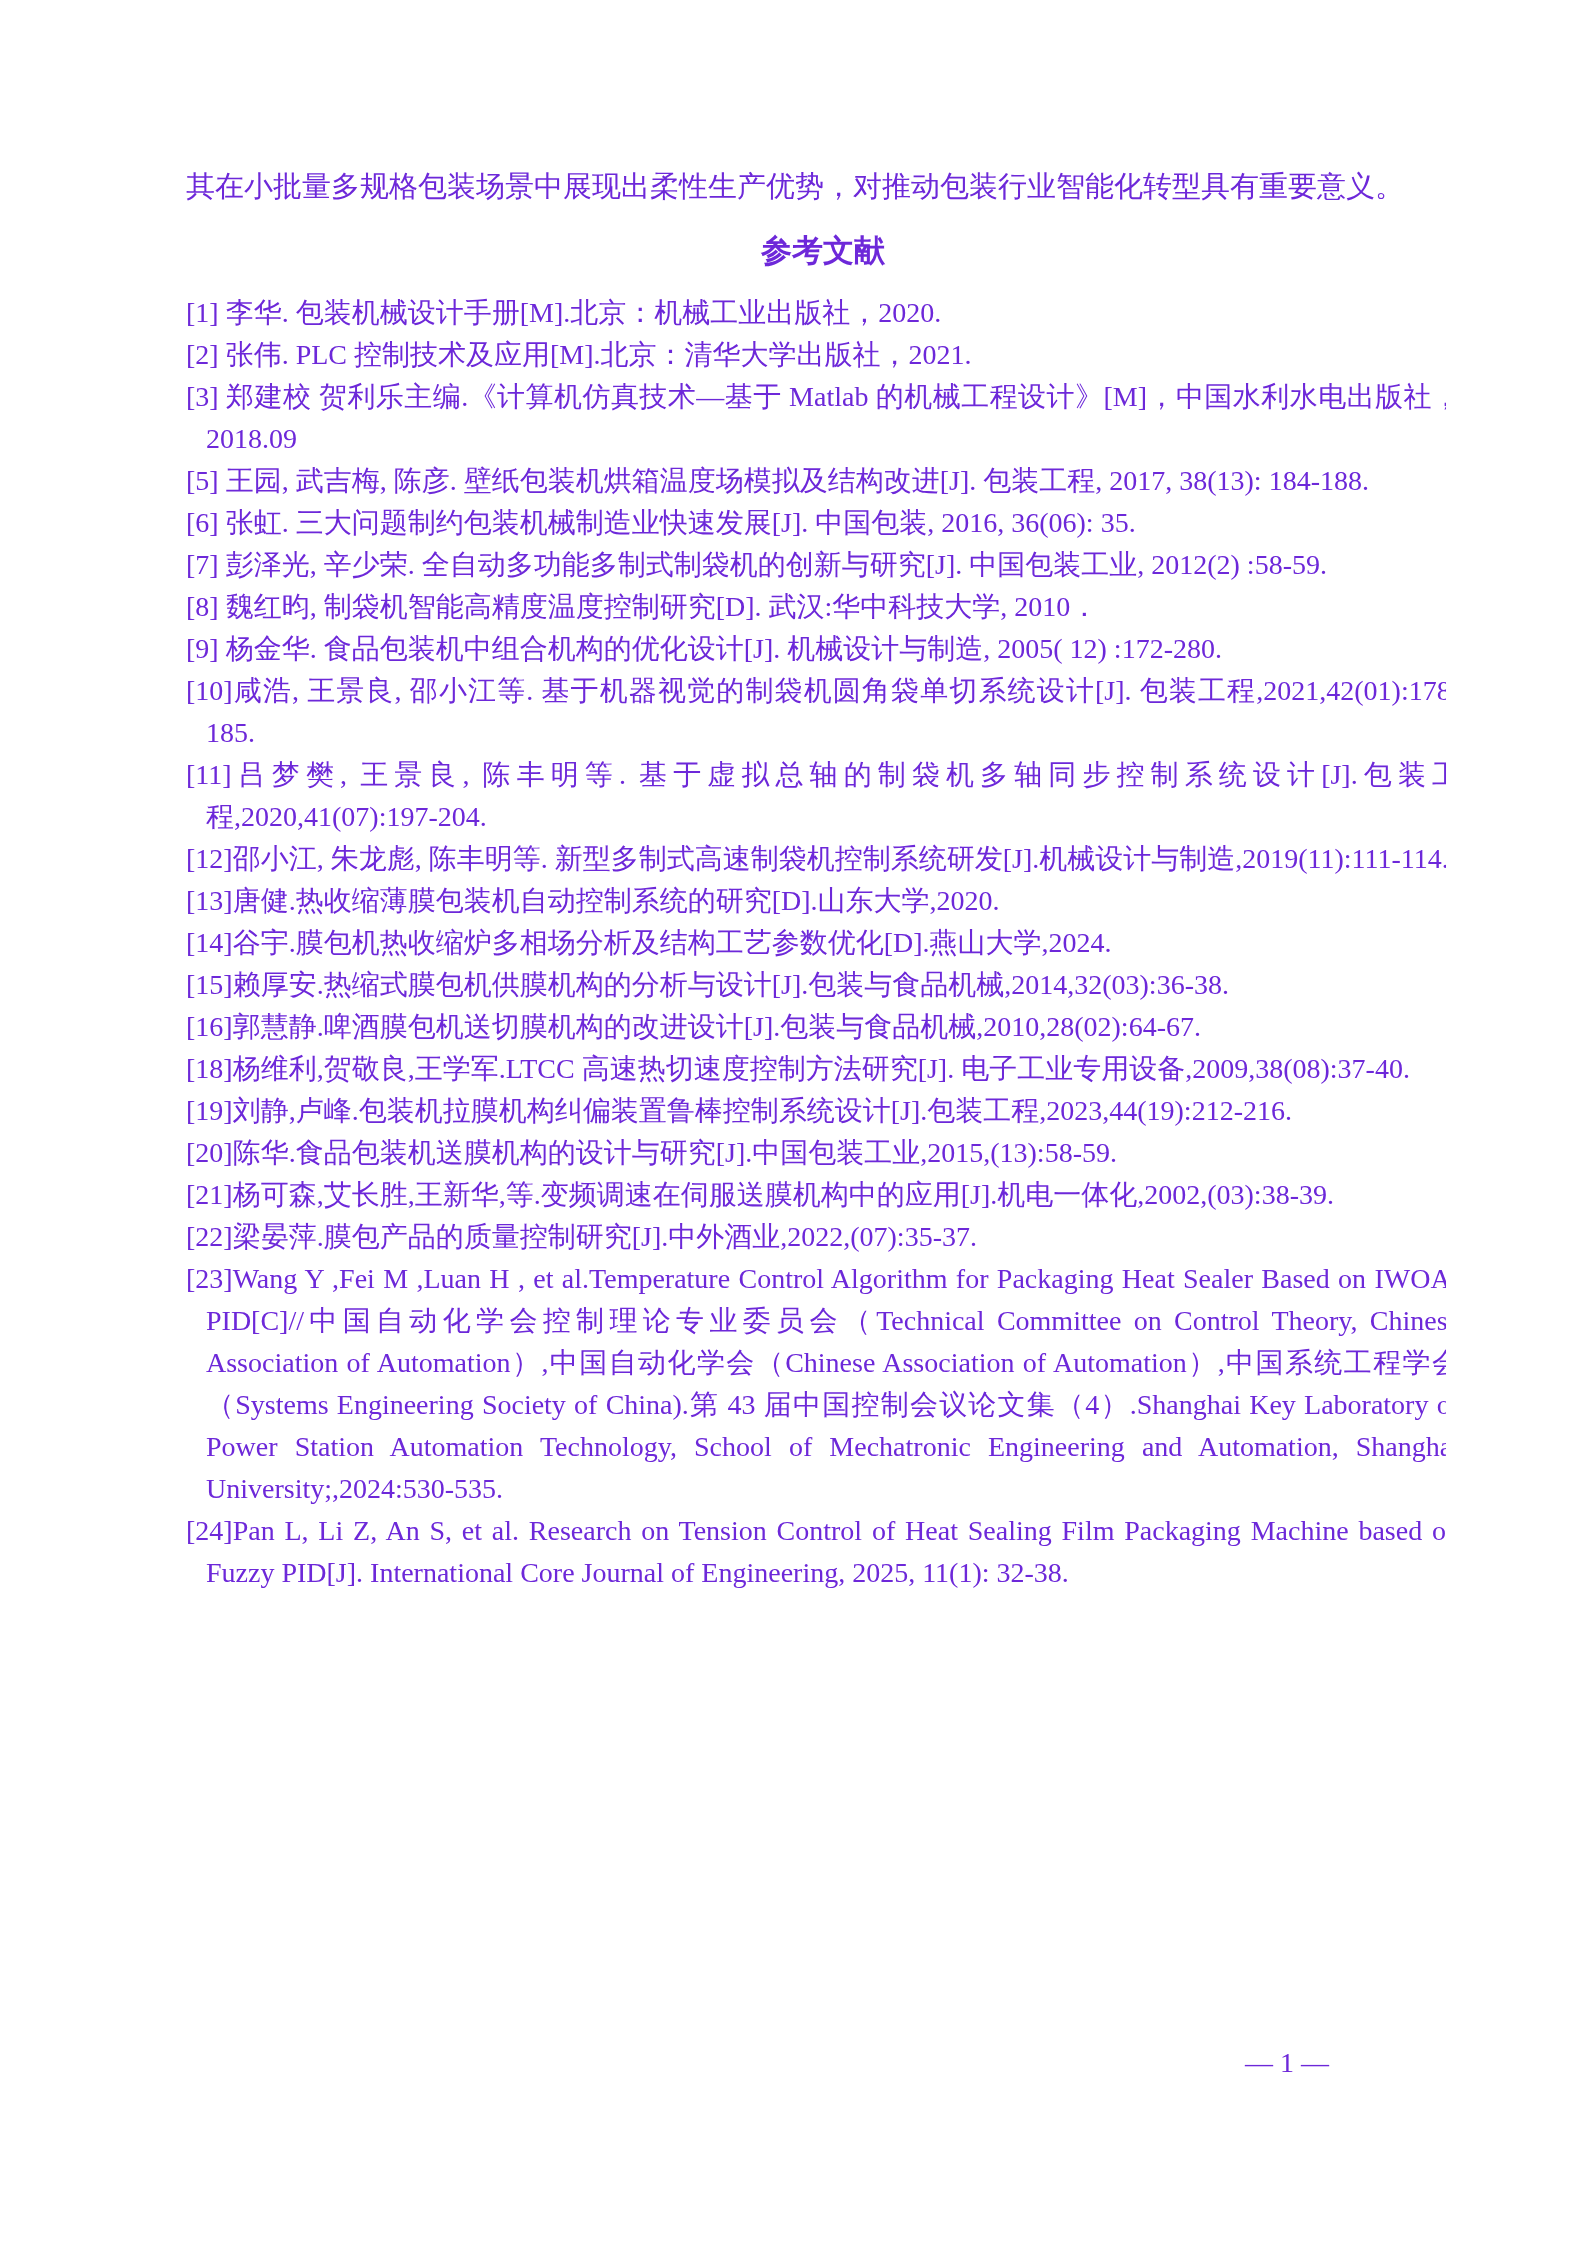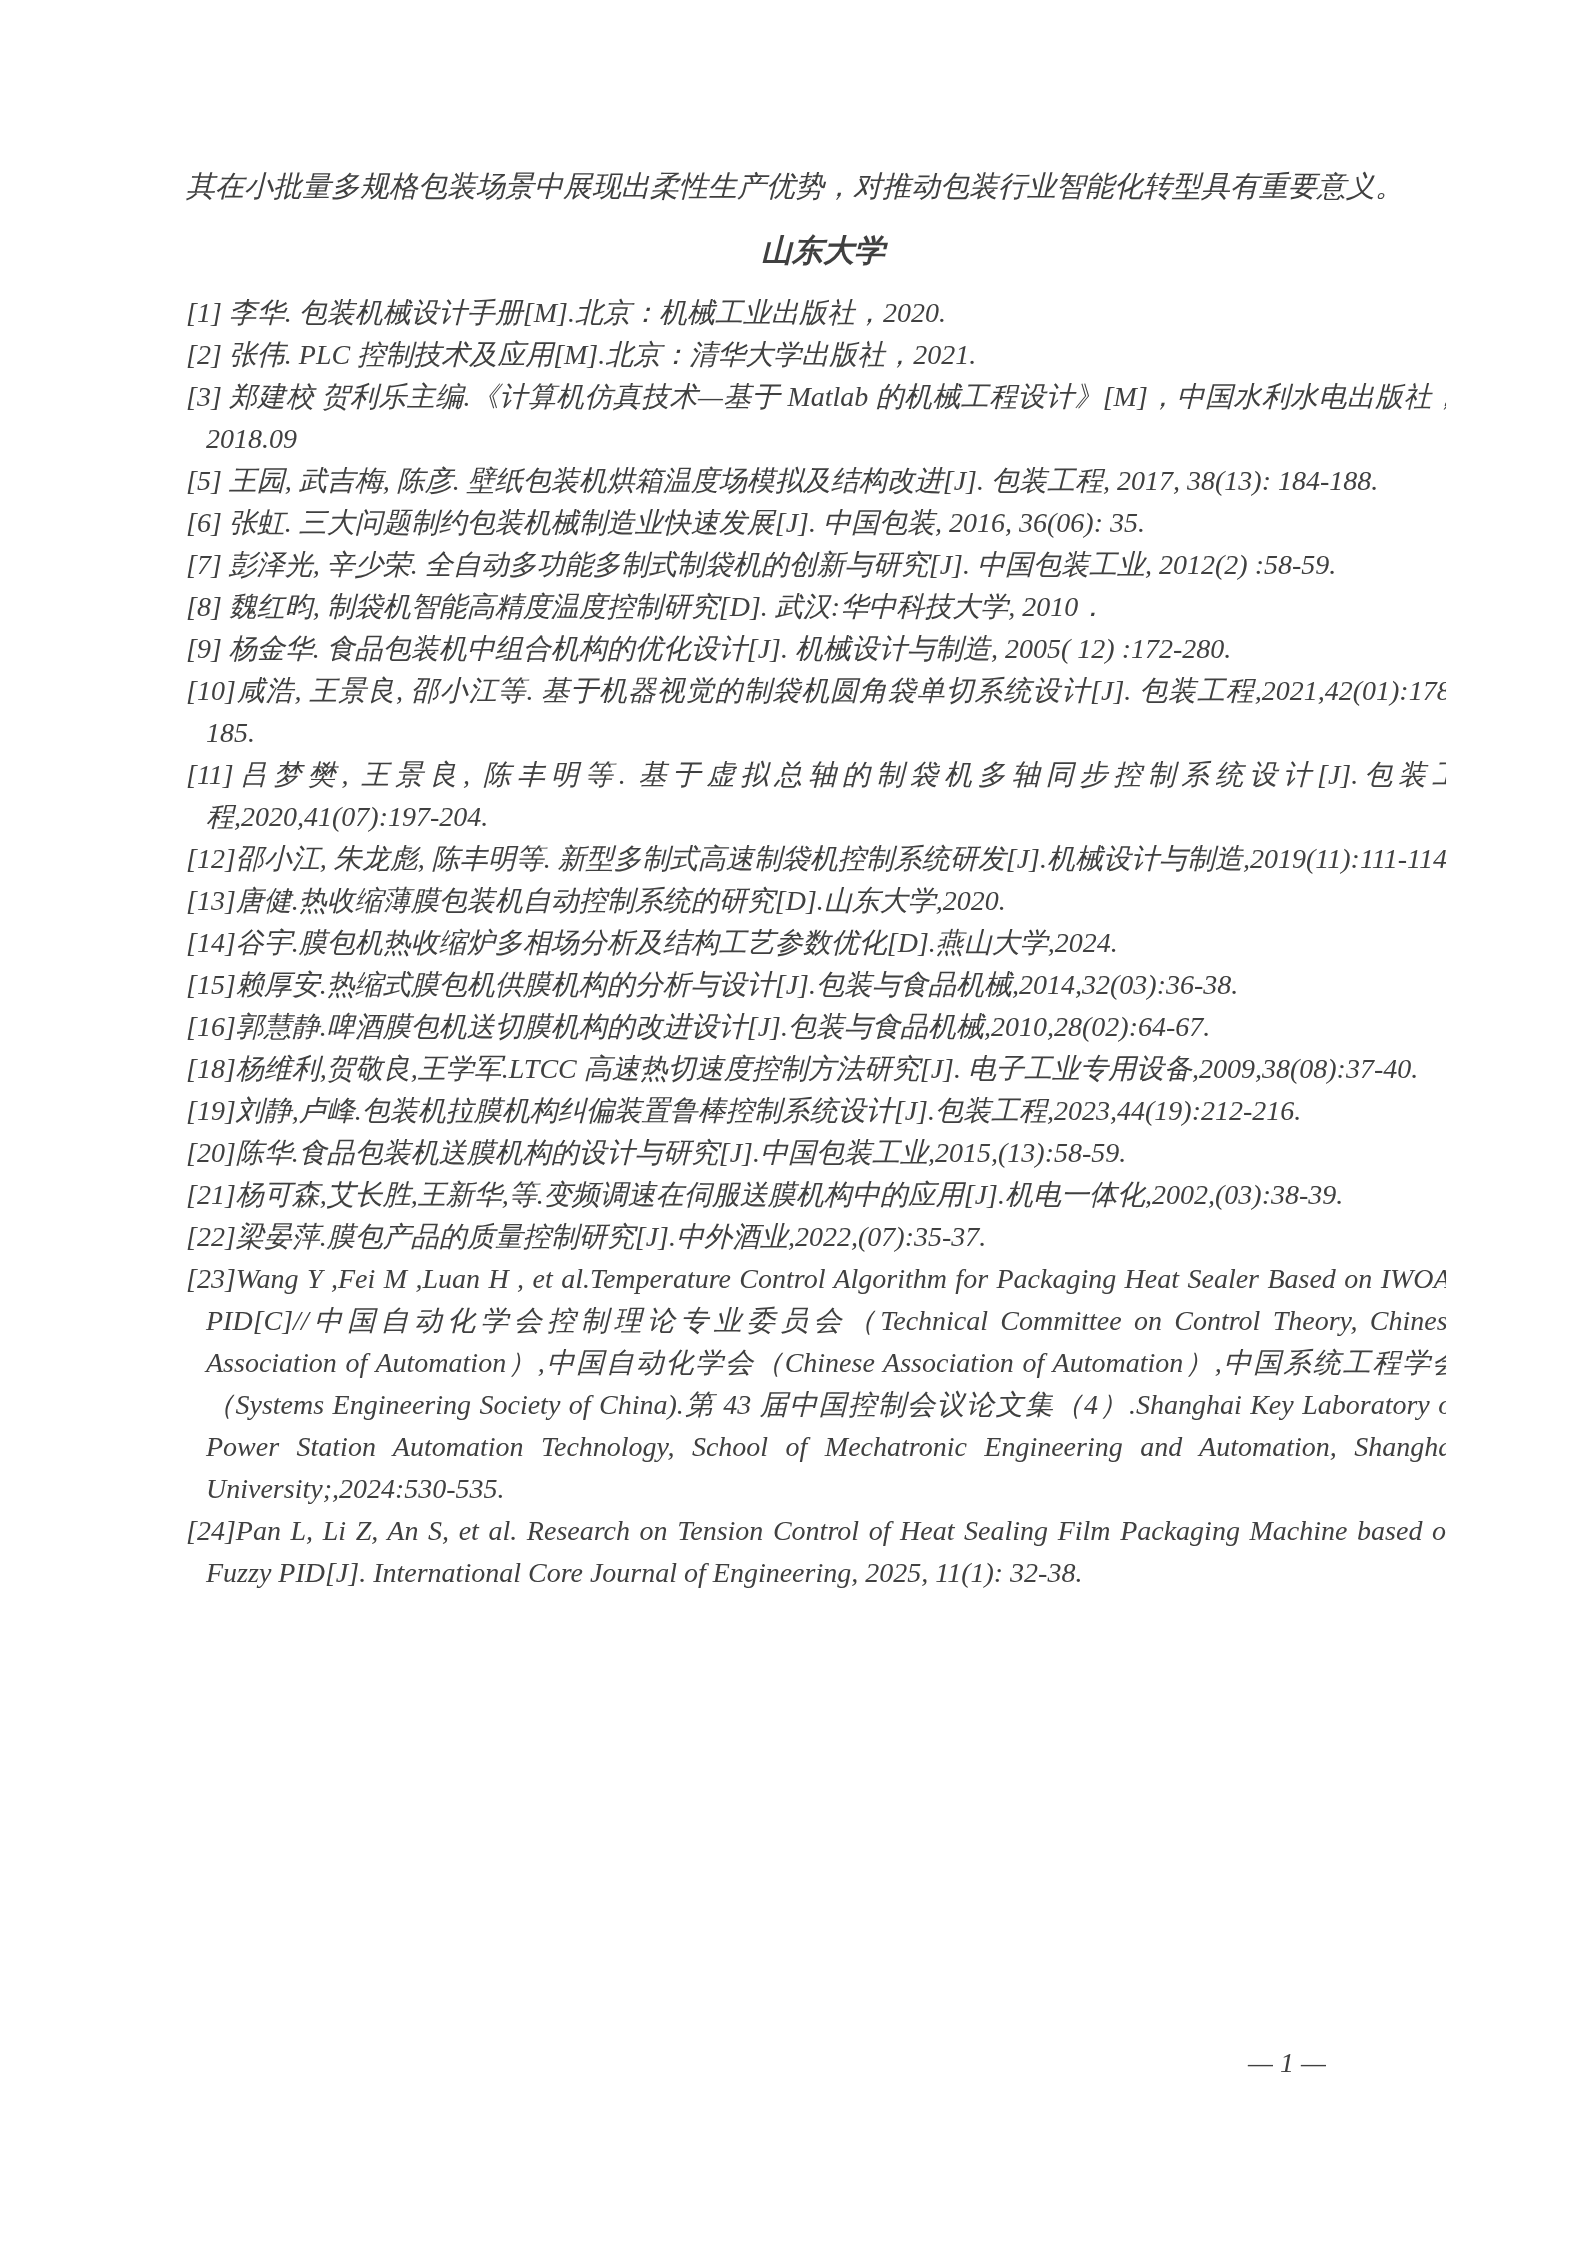--- a/index.html
+++ b/index.html
@@ -5,23 +5,22 @@
   html, body {
     margin: 0;
     padding: 0;
     background: #ffffff;
   }
   .page {
     position: relative;
     width: 1446px;
     height: 2245px;
     background: #ffffff;
-    color: #404040;
+    color: #6d28d9;
     overflow: hidden;
-    font-style: italic;
   }
   .content {
     position: absolute;
     left: 186px;
     top: 165px;
     width: 1274px;
   }
   .intro {
     font-family: "Liberation Sans", "DejaVu Sans", sans-serif;
     font-size: 29px;
@@ -65,21 +64,21 @@
     white-space: nowrap;
   }
 </style>
 </head>
 <body>
 
 <div class="page">
   <div class="content">
     <p class="intro">其在小批量多规格包装场景中展现出柔性生产优势，对推动包装行业智能化转型具有重要意义。</p>
 
-    <h1 class="ref-heading">山东大学</h1>
+    <h1 class="ref-heading">参考文献</h1>
 
     <div class="ref-list">
         <p class="ref-item"><span class="ref-label">[1]</span><span> 李华. 包装机械设计手册[M].北京：机械工业出版社，2020.</span></p>
         <p class="ref-item"><span class="ref-label">[2]</span><span> 张伟. PLC 控制技术及应用[M].北京：清华大学出版社，2021.</span></p>
         <p class="ref-item"><span class="ref-label">[3]</span><span> 郑建校 贺利乐主编.《计算机仿真技术—基于 Matlab 的机械工程设计》[M]，中国水利水电出版社，2018.09</span></p>
         <p class="ref-item"><span class="ref-label">[5]</span><span> 王园, 武吉梅, 陈彦. 壁纸包装机烘箱温度场模拟及结构改进[J]. 包装工程, 2017, 38(13): 184-188.</span></p>
         <p class="ref-item"><span class="ref-label">[6]</span><span> 张虹. 三大问题制约包装机械制造业快速发展[J]. 中国包装, 2016, 36(06): 35.</span></p>
         <p class="ref-item"><span class="ref-label">[7]</span><span> 彭泽光, 辛少荣. 全自动多功能多制式制袋机的创新与研究[J]. 中国包装工业, 2012(2) :58-59.</span></p>
         <p class="ref-item"><span class="ref-label">[8]</span><span> 魏红昀, 制袋机智能高精度温度控制研究[D]. 武汉:华中科技大学, 2010．</span></p>
         <p class="ref-item"><span class="ref-label">[9]</span><span> 杨金华. 食品包装机中组合机构的优化设计[J]. 机械设计与制造, 2005( 12) :172-280.</span></p>

